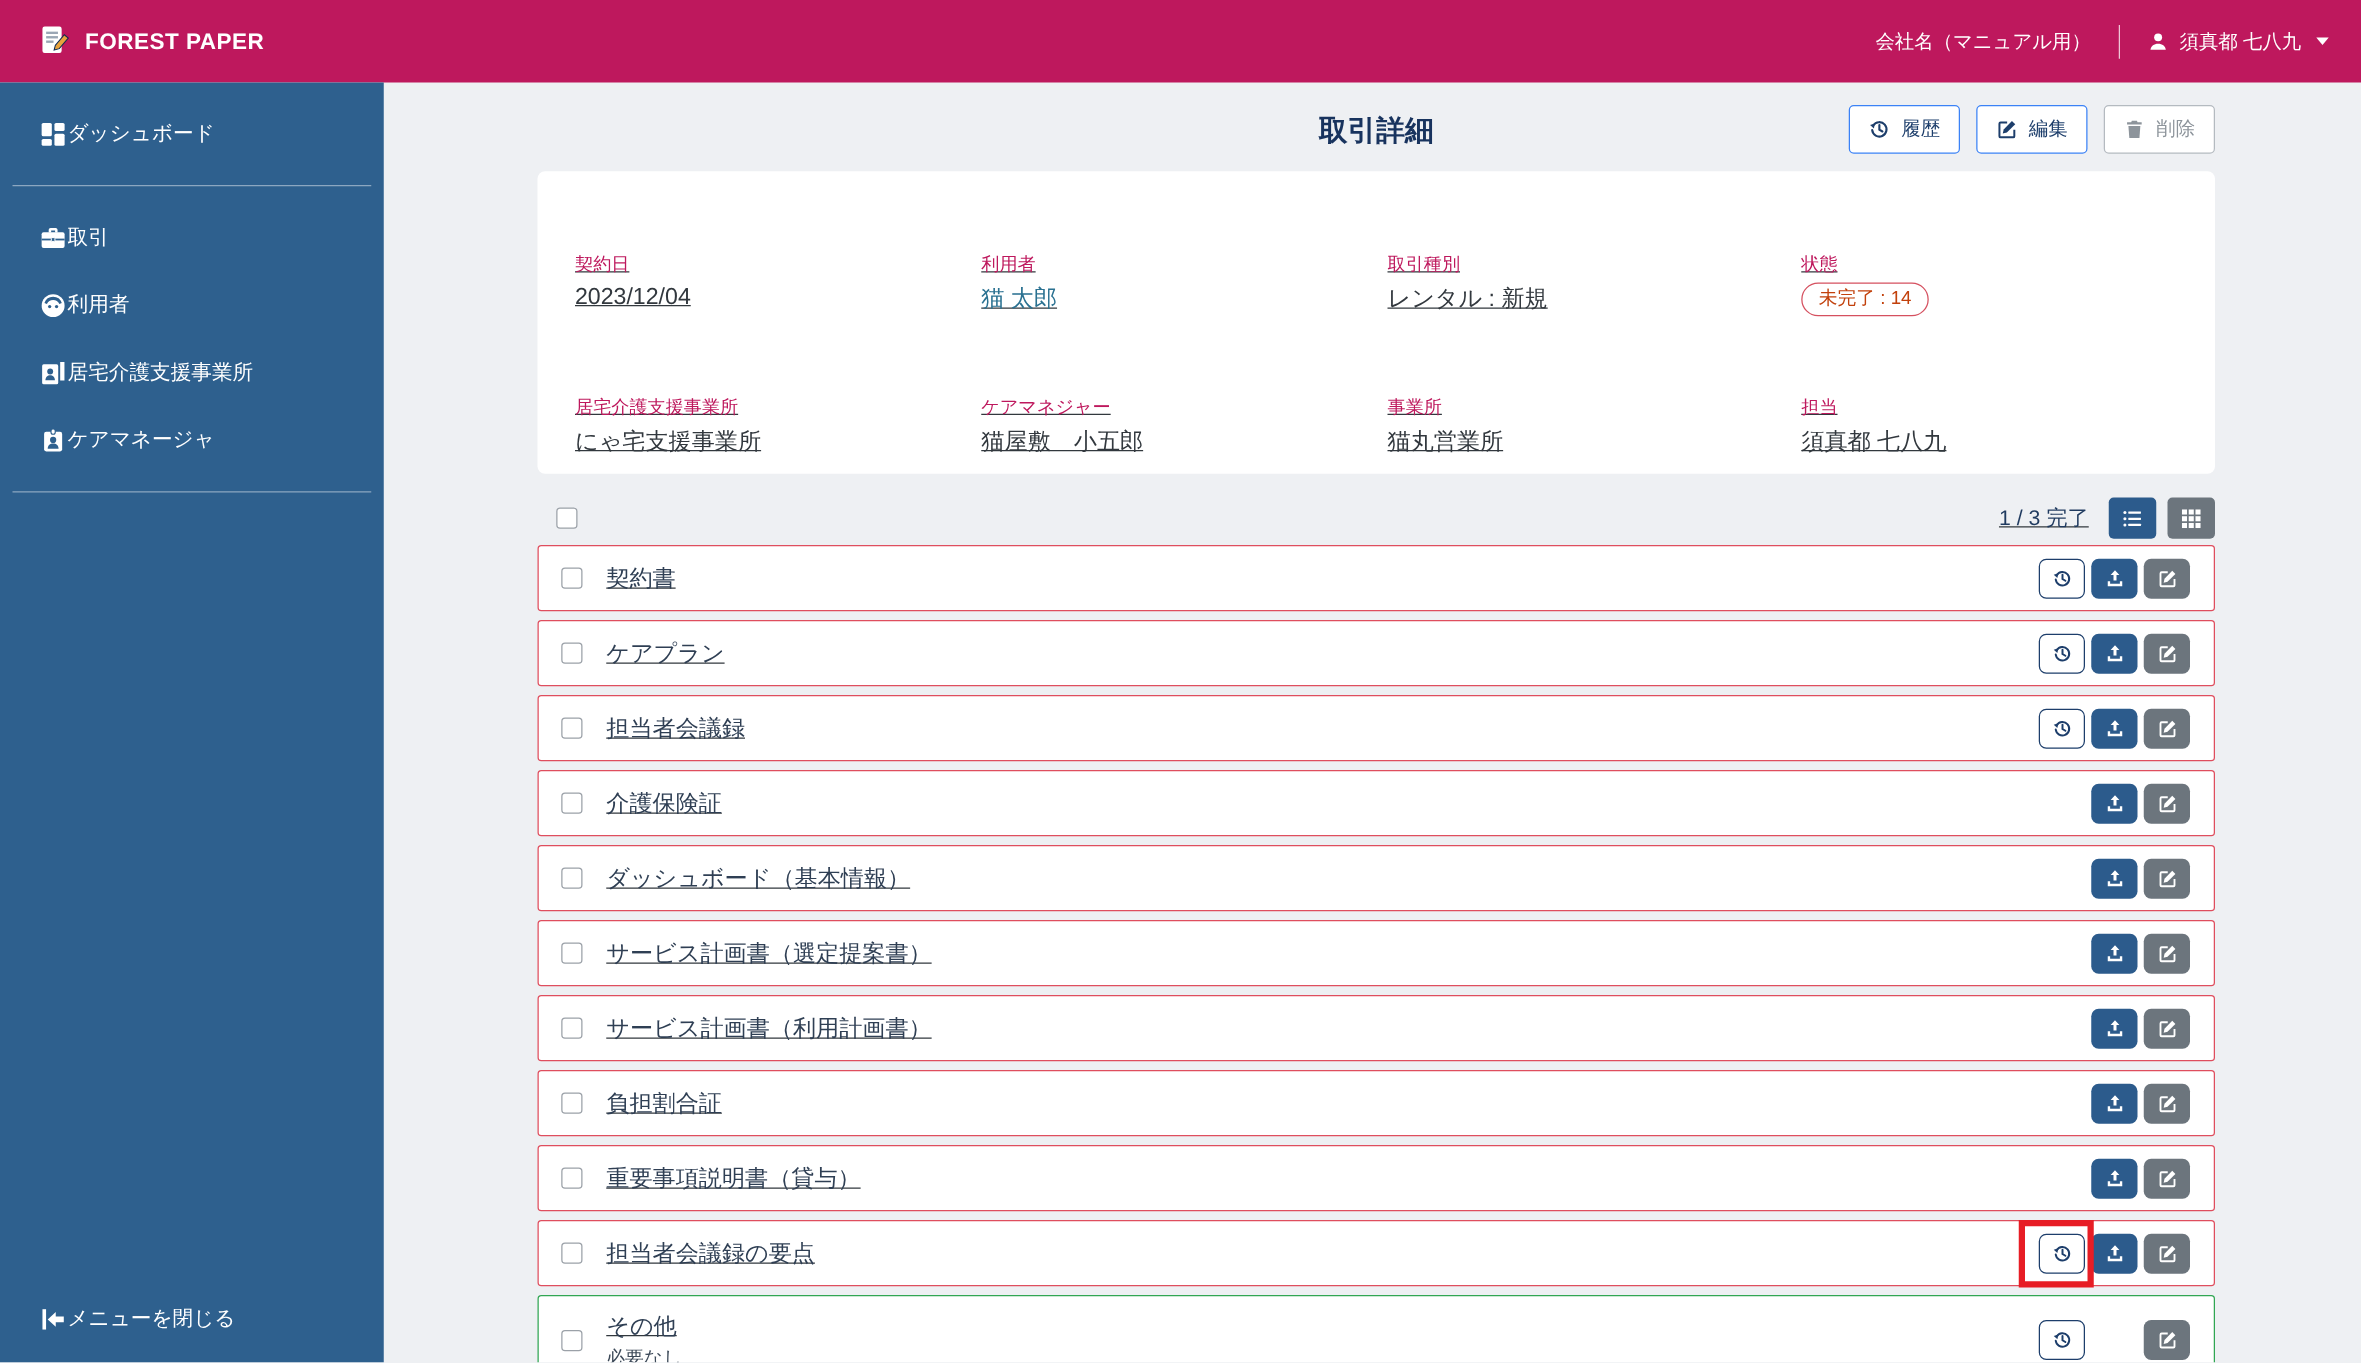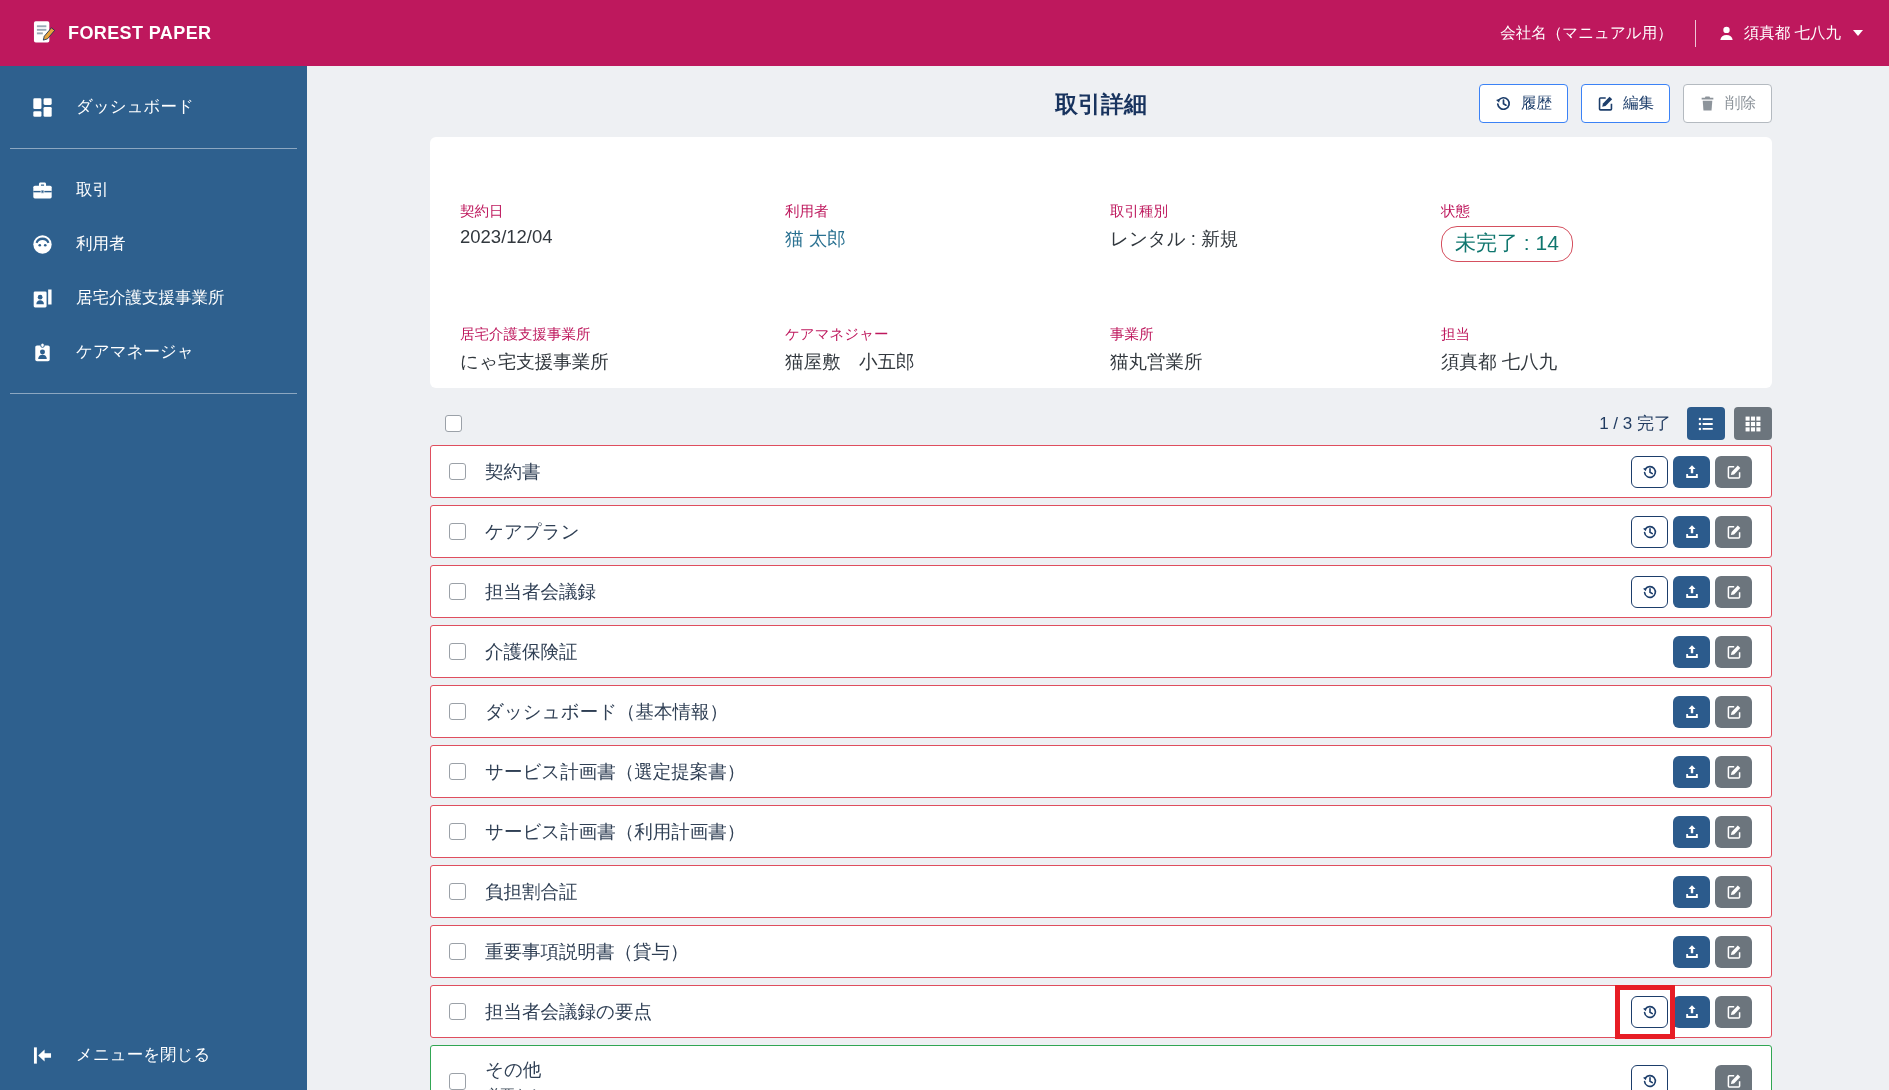--- a/index.html
+++ b/index.html
@@ -19,27 +19,27 @@
   .vdivider { width: 1px; height: 27px; background: rgba(255,255,255,.75); }
   .user-chip { display: flex; align-items: center; gap: 9px; cursor: pointer; }
   .caret { width: 0; height: 0; border-left: 5px solid transparent; border-right: 5px solid transparent; border-top: 6px solid #fff; margin-left: 3px; }
 
   
   .shell { display: flex; height: 1024px; }
   .sidebar {
     width: 307px; background: #2e608e; color: #fff;
     display: flex; flex-direction: column; padding-top: 14px; flex-shrink: 0;
   }
-  .side-item { display: flex; align-items: center; gap: 22px; padding-left: 30px; height: 54px; font-size: 16.5px; cursor: pointer; }
+  .side-item { display: flex; align-items: center; padding-left: 30px; height: 54px; font-size: 16.5px; cursor: pointer; }
   .side-icon { width: 24px; display: flex; justify-content: center; align-items: center; }
   .side-divider { height: 1px; background: rgba(255,255,255,.45); margin: 14px 10px; }
   .side-bottom { margin-top: auto; margin-bottom: 8px; }
 
   
-  .main { flex: 1; overflow: hidden; }
+  .main { flex: 1; overflow: hidden; text-decoration: underline; }
   .content { width: 1342px; margin-left: 123px; }
   .title-row { position: relative; height: 40px; margin-top: 18px; }
   .page-title { position: absolute; left: 0; right: 0; text-align: center; font-size: 23px; font-weight: 700; color: #18335e; line-height: 40px; }
   .top-actions { position: absolute; right: 0; top: 0; display: flex; gap: 13px; }
   .act-btn {
     display: inline-flex; align-items: center; gap: 9px; height: 39px; padding: 0 15px;
     background: #fff; border: 1px solid #3b82f6; border-radius: 4px;
     color: #1d3e6b; font-size: 15.5px; font-family: inherit; cursor: pointer;
   }
   .act-btn.disabled { border-color: #b4bac0; color: #8d949b; cursor: default; }
@@ -47,22 +47,22 @@
   
   .detail-card {
     margin-top: 13px; background: #fff; border-radius: 6px;
     padding: 17px 30px 14px; display: grid;
     grid-template-columns: 325px 325px 331px 1fr; row-gap: 15px;
   }
   .field-label { font-size: 14.5px; color: #be185d; margin-bottom: 5px; margin-top: 48px; }
   .field-value { font-size: 18.5px; color: #32383e; }
   .field-value.link { color: #2a7191; cursor: pointer; }
   .status-badge {
-    display: inline-block; border: 1.6px solid #d5505f; color: #0f766e;
-    border-radius: 16px; padding: 2px 13px 4px; font-size: 21px;
+    display: inline-block; border: 1.6px solid #d5505f; color: #c2410c;
+    border-radius: 16px; padding: 2px 13px 4px; font-size: 15px;
   }
 
   
   .list-controls { margin-top: 19px; height: 33px; display: flex; align-items: center; padding-left: 15px; }
   .controls-right { margin-left: auto; display: flex; align-items: center; gap: 9px; }
   .progress-text { font-size: 17px; color: #1f3a5f; margin-right: 7px; }
   .toggle-btn { width: 38px; height: 33px; border: none; border-radius: 4px; display: flex; align-items: center; justify-content: center; cursor: pointer; }
   .toggle-btn.active { background: #2c5b8c; }
   .toggle-btn.inactive { background: #6c757d; }
 

